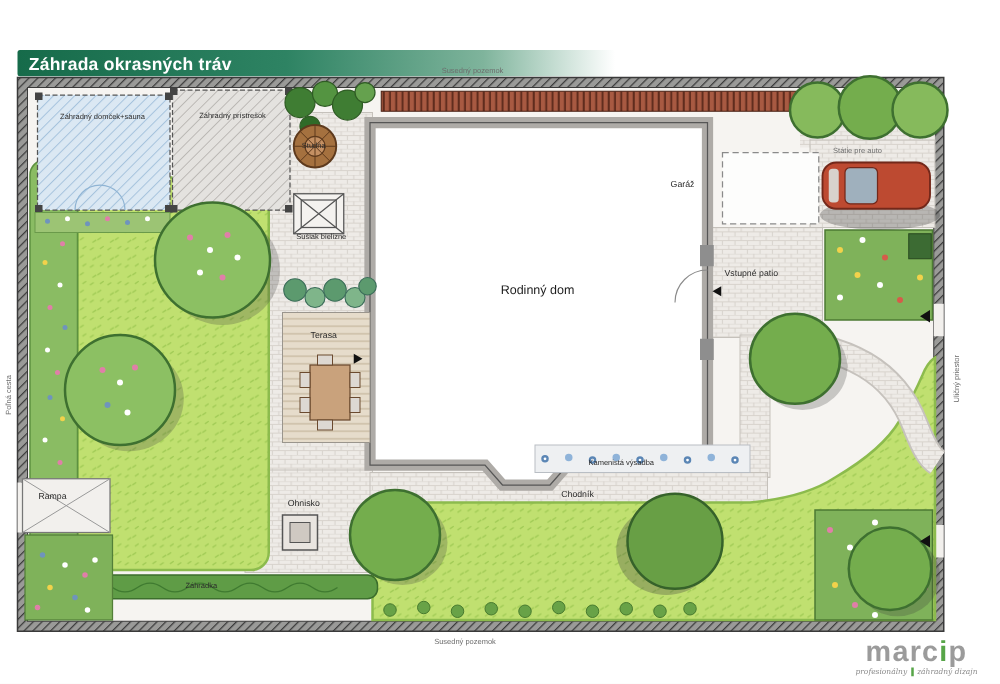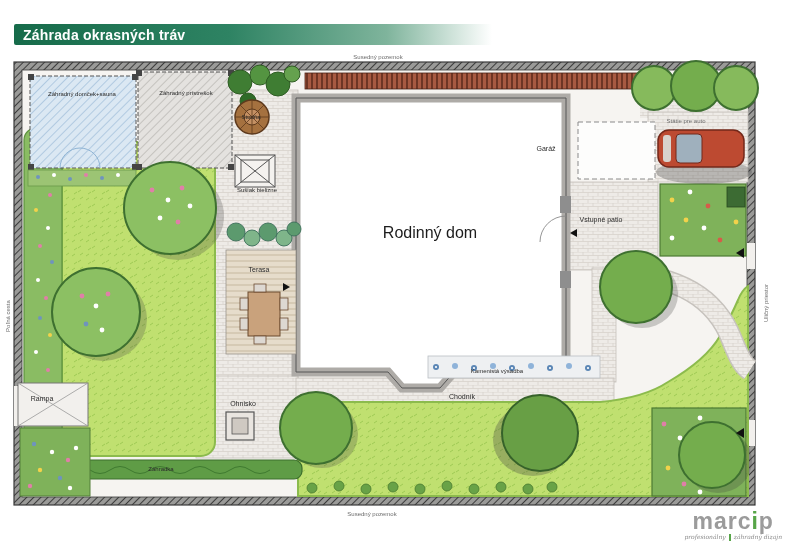--- a/index.html
+++ b/index.html
@@ -1,32 +1,32 @@
 <!DOCTYPE html>
 <html><head>
 <meta charset="utf-8">
 <style>
   html,body{margin:0;padding:0;}
   body{
     width:800px;height:547px;position:relative;background:#ffffff;overflow:hidden;
     font-family:"Liberation Sans",sans-serif;
   }
   .banner{
-    position:absolute;left:14px;top:24px;width:478px;height:21px;
+    position:absolute;left:14px;top:40px;width:478px;height:21px;
     background:linear-gradient(90deg,#166b4a 0%,#2e8363 45%,#7fb49c 78%,rgba(255,255,255,0) 100%);
     border-radius:2px;display:flex;align-items:center;
   }
   .banner-title{color:#ffffff;font-size:14px;font-weight:bold;padding-left:9px;letter-spacing:.2px;}
   .plan-svg{position:absolute;left:0;top:0;}
   .lbl{
     position:absolute;transform:translate(-50%,-50%);white-space:nowrap;
     color:#2b2b2b;font-size:7px;line-height:1;z-index:5;
   }
   .lbl.tiny{font-size:6px;}
-  .lbl.big{font-size:16px;color:#1c1c1c;}
+  .lbl.big{font-size:10px;color:#1c1c1c;}
   .lbl.faint{color:#6d6d6d;}
   .lbl.rot{transform:translate(-50%,-50%) rotate(-90deg);}
   .logo{position:absolute;right:18px;bottom:6px;text-align:center;z-index:6;line-height:1;}
   .logo-word{font-size:23px;letter-spacing:1px;color:#9b9b9b;font-weight:bold;}
   .logo-word .green{color:#57a548;}
   .logo-tag{font-family:"DejaVu Serif",serif;font-style:italic;font-size:6px;color:#8a8a8a;margin-top:1px;}
   .logo-tag .bar{display:inline-block;width:2px;height:7px;background:#57a548;margin:0 3px;vertical-align:middle;}
 </style>
 </head>
 <body>

